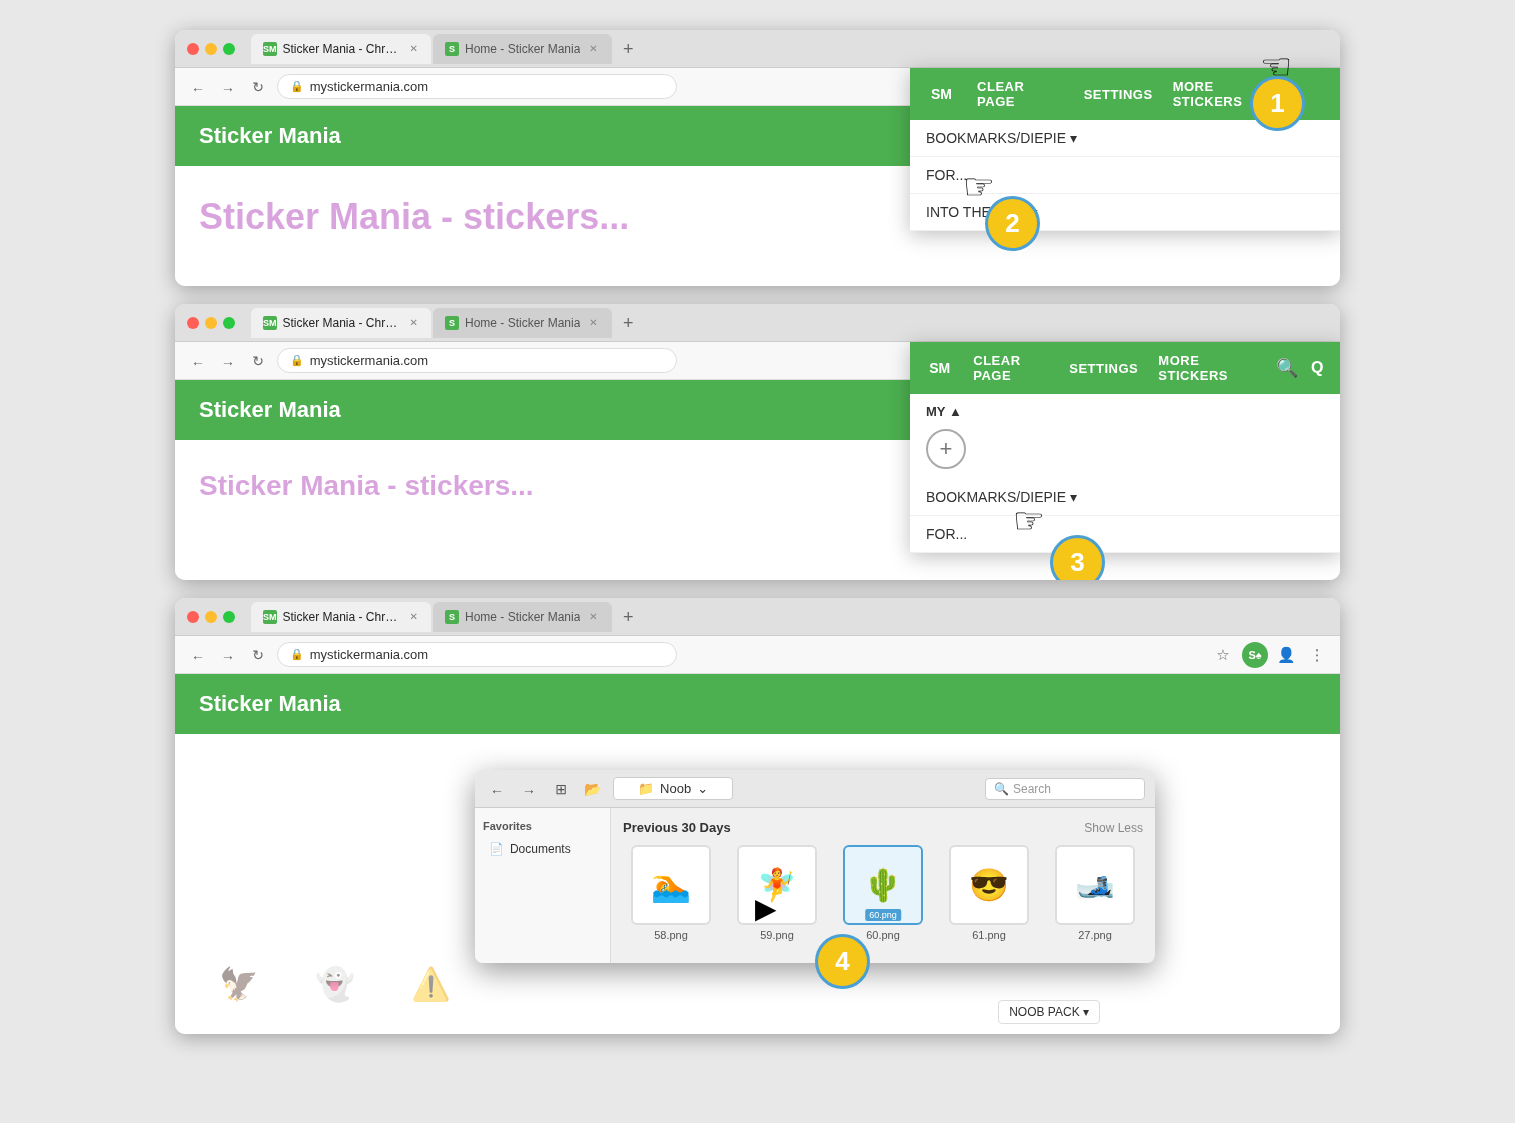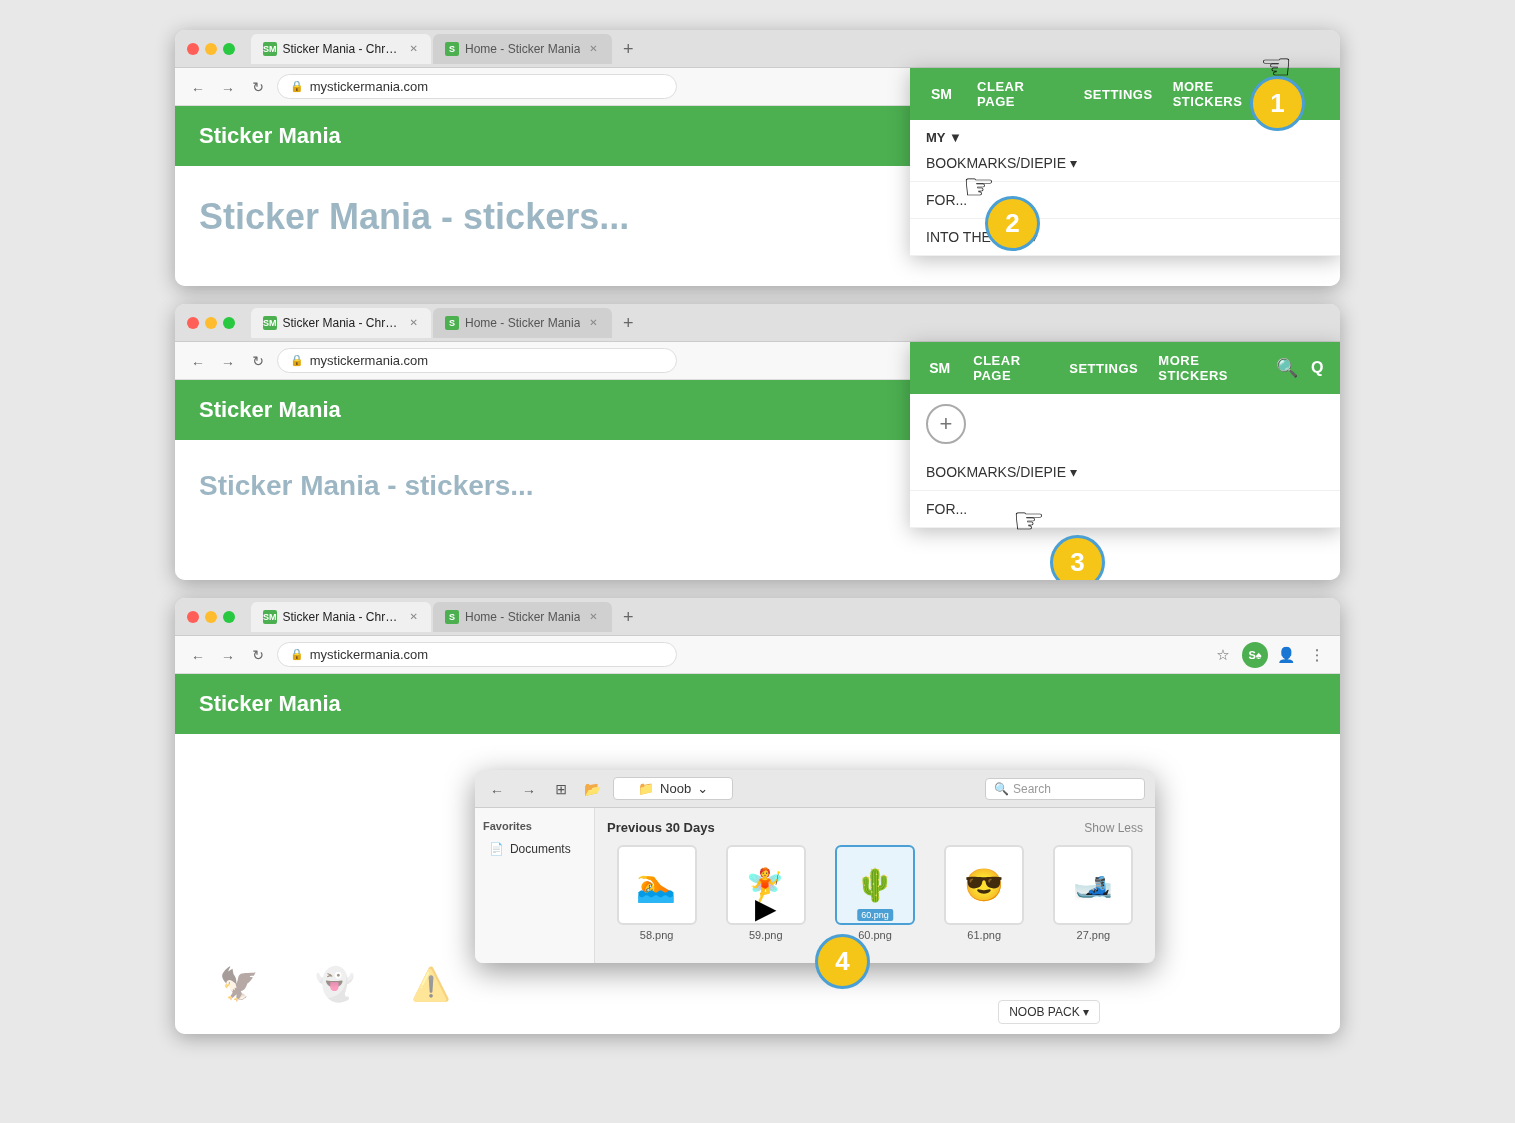--- a/index.html
+++ b/index.html
@@ -203,21 +203,21 @@
 
     .site-body {
       padding: 30px 24px;
       min-height: 80px;
       overflow: hidden;
     }
 
     .page-title-fade {
       font-size: 36px;
       font-weight: bold;
-      color: #0c4a6e;
+      color: #a21caf;
       opacity: 0.4;
     }
 
     .page-subtitle {
       font-size: 18px;
       color: #555;
       opacity: 0.4;
       margin-top: 6px;
     }
 
@@ -377,21 +377,21 @@
       align-items: center;
       gap: 4px;
       min-width: 160px;
     }
 
     .file-picker-body {
       display: flex;
     }
 
     .fp-sidebar {
-      width: 120px;
+      width: 136px;
       background: #f8f8f8;
       border-right: 1px solid #ddd;
       padding: 12px 8px;
     }
 
     .fp-sidebar-section {
       font-size: 11px;
       font-weight: bold;
       color: #555;
       margin-bottom: 6px;
@@ -584,21 +584,20 @@
 
     <div class="ext-overlay" style="top: -38px;">
       <div class="ext-header">
         <div class="sm-ext-logo">SM</div>
         <span class="ext-nav-btn">CLEAR PAGE</span>
         <span class="ext-nav-btn">SETTINGS</span>
         <span class="ext-nav-btn">MORE STICKERS</span>
         <div class="ext-search-icon" style="margin-left: auto; opacity:0;">🔍</div>
       </div>
       <div class="ext-menu">
-        <div class="ext-menu-section">MY ▼</div>
         <div class="ext-menu-item">BOOKMARKS/DIEPIE ▾</div>
         <div class="ext-menu-item">FOR...</div>
         <div class="ext-menu-item">INTO THE WEB ▾</div>
       </div>
     </div>
 
     <div class="step-badge" style="width:55px; height:55px; right: 35px; top: -30px; font-size:26px;">
       <span>1</span>
     </div>
 
@@ -664,20 +663,21 @@
         <div class="sm-ext-logo">SM</div>
         <span class="ext-nav-btn">CLEAR PAGE</span>
         <span class="ext-nav-btn">SETTINGS</span>
         <span class="ext-nav-btn">MORE STICKERS</span>
         <div style="margin-left: auto; display: flex; gap: 12px; align-items:center;">
           <span class="ext-nav-btn" style="font-size:18px;">🔍</span>
           <span class="ext-nav-btn" style="font-size:16px;">Q</span>
         </div>
       </div>
       <div class="ext-menu">
+        <div class="ext-menu-section">MY ▲</div>
 
         <div class="plus-circle" style="margin: 10px 16px;">+</div>
         <div class="ext-menu-item">BOOKMARKS/DIEPIE ▾</div>
         <div class="ext-menu-item">FOR...</div>
       </div>
     </div>
 
     <div class="step-badge" style="width:55px; height:55px; right: 235px; top: 155px; font-size:26px;">
       <span>3</span>
     </div>

